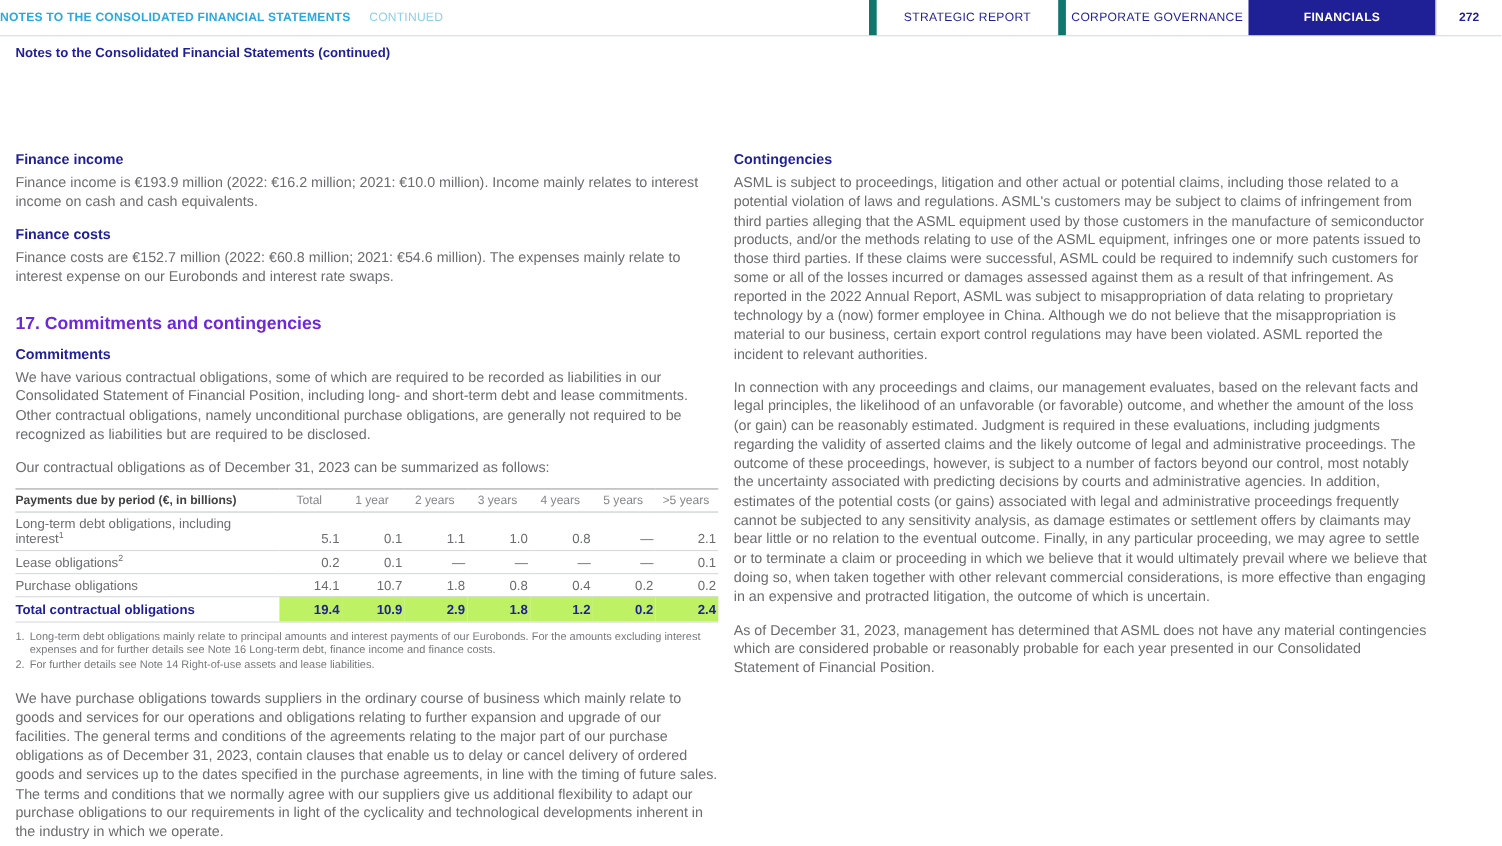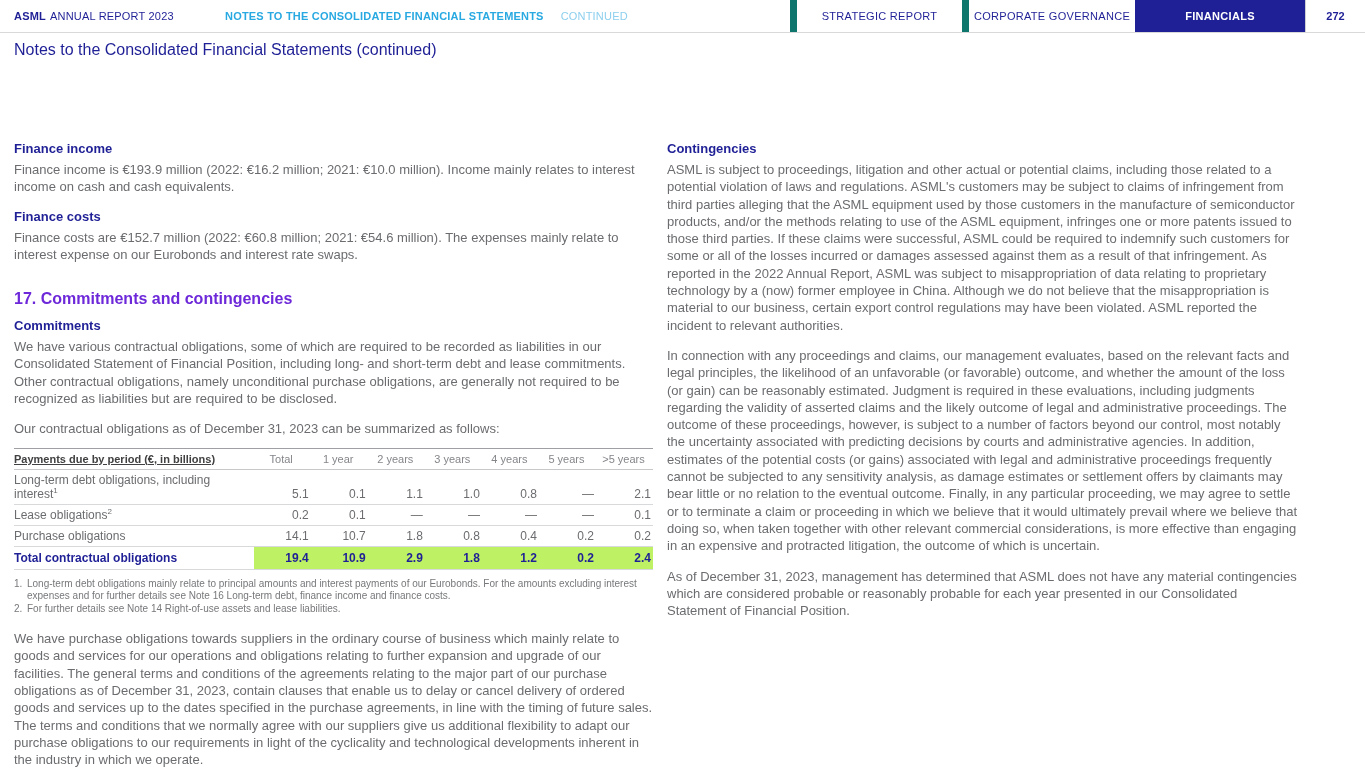--- a/index.html
+++ b/index.html
@@ -18,39 +18,39 @@
   .tab { display:flex; align-items:center; justify-content:center; font-size:11px;
     color:#1f1f96; border-left:7px solid #0f766e; letter-spacing:.3px; white-space:nowrap;
     cursor:pointer; }
   .tab-strategic { flex:0 0 172px; }
   .tab-governance { flex:0 0 173px; }
   .tab-financials { flex:0 0 170px; background:#1f1f96; color:#ffffff; font-weight:bold; border-left:none; }
   .page-num { flex:0 0 60px; display:flex; align-items:center; justify-content:center;
     font-size:11px; font-weight:bold; color:#1f1f96; border-left:1px solid #cfd0d3; }
 
   
-  .page-title { margin:8px 0 0 14px; font-size:16px; font-weight:normal; color:#1f1f96; }
+  .page-title { margin:8px 0 0 14px; font-size:12px; font-weight:bold; color:#1f1f96; }
 
   
   .content { display:flex; margin:82px 0 0 14px; }
   .col-left  { flex:0 0 639px; }
   .col-gap   { flex:0 0 14px; }
   .col-right { flex:0 0 633px; }
 
   h3.subhead { font-size:13px; font-weight:bold; color:#1f1f96; margin:0 0 5px 0; }
   h2.section { font-size:16px; font-weight:bold; color:#6d28d9; margin:27px 0 10px 0; }
   p.body { font-size:13px; line-height:17.3px; color:#6b6c6f; margin:0 0 13px 0; }
 
   
   table.obligations { width:100%; border-collapse:collapse; margin:2px 0 8px 0; }
   table.obligations col.c-label { width:37.5%; }
   table.obligations col.c-num { width:8.93%; }
   thead th { border-top:1px solid #9ea0a3; border-bottom:1px solid #c6c8ca; padding:4px 2px 4px 0;
     vertical-align:bottom; }
-  th.h-label { text-align:left; font-size:11px; font-weight:bold; color:#414042;text-decoration:underline; }
+  th.h-label { text-align:left; font-size:11px; font-weight:bold; color:#414042; }
   th.h-num { text-align:center; font-size:11px; font-weight:normal; color:#85868a; }
   tbody td { border-bottom:1px solid #d8d9db; padding:3px 2px 3px 0; font-size:12px;
     color:#6b6c6f; vertical-align:bottom; }
   td.row-label { text-align:left; padding-right:8px; }
   td.num { text-align:right; }
   td sup { font-size:8px; vertical-align:super; line-height:0; }
   tr.total-row td { border-top:1px solid #1f1f96; border-bottom:1px solid #d8d9db;
     font-weight:bold; color:#1f1f96; font-size:12px; padding:4px 2px 4px 0; }
   tr.total-row td.num { background:#bef264; }
 
@@ -59,24 +59,20 @@
   .footnote { display:flex; font-size:10px; line-height:12.5px; color:#77787b; }
   .footnote .fn-num { flex:0 0 13px; }
   .footnote .fn-text { flex:1 1 auto; }
 </style>
 </head>
 <body>
 
 <div class="page">
 
   <div class="top-header">
-    <div class="header-left">
-      <b>ASML</b>
-      <span>ANNUAL REPORT 2023</span>
-    </div>
     <div class="header-running">
       <span>NOTES TO THE CONSOLIDATED FINANCIAL STATEMENTS</span>
       <span class="cont">CONTINUED</span>
     </div>
     <div class="tab tab-strategic">STRATEGIC REPORT</div>
     <div class="tab tab-governance">CORPORATE GOVERNANCE</div>
     <div class="tab tab-financials">FINANCIALS</div>
     <div class="page-num">272</div>
   </div>
 

